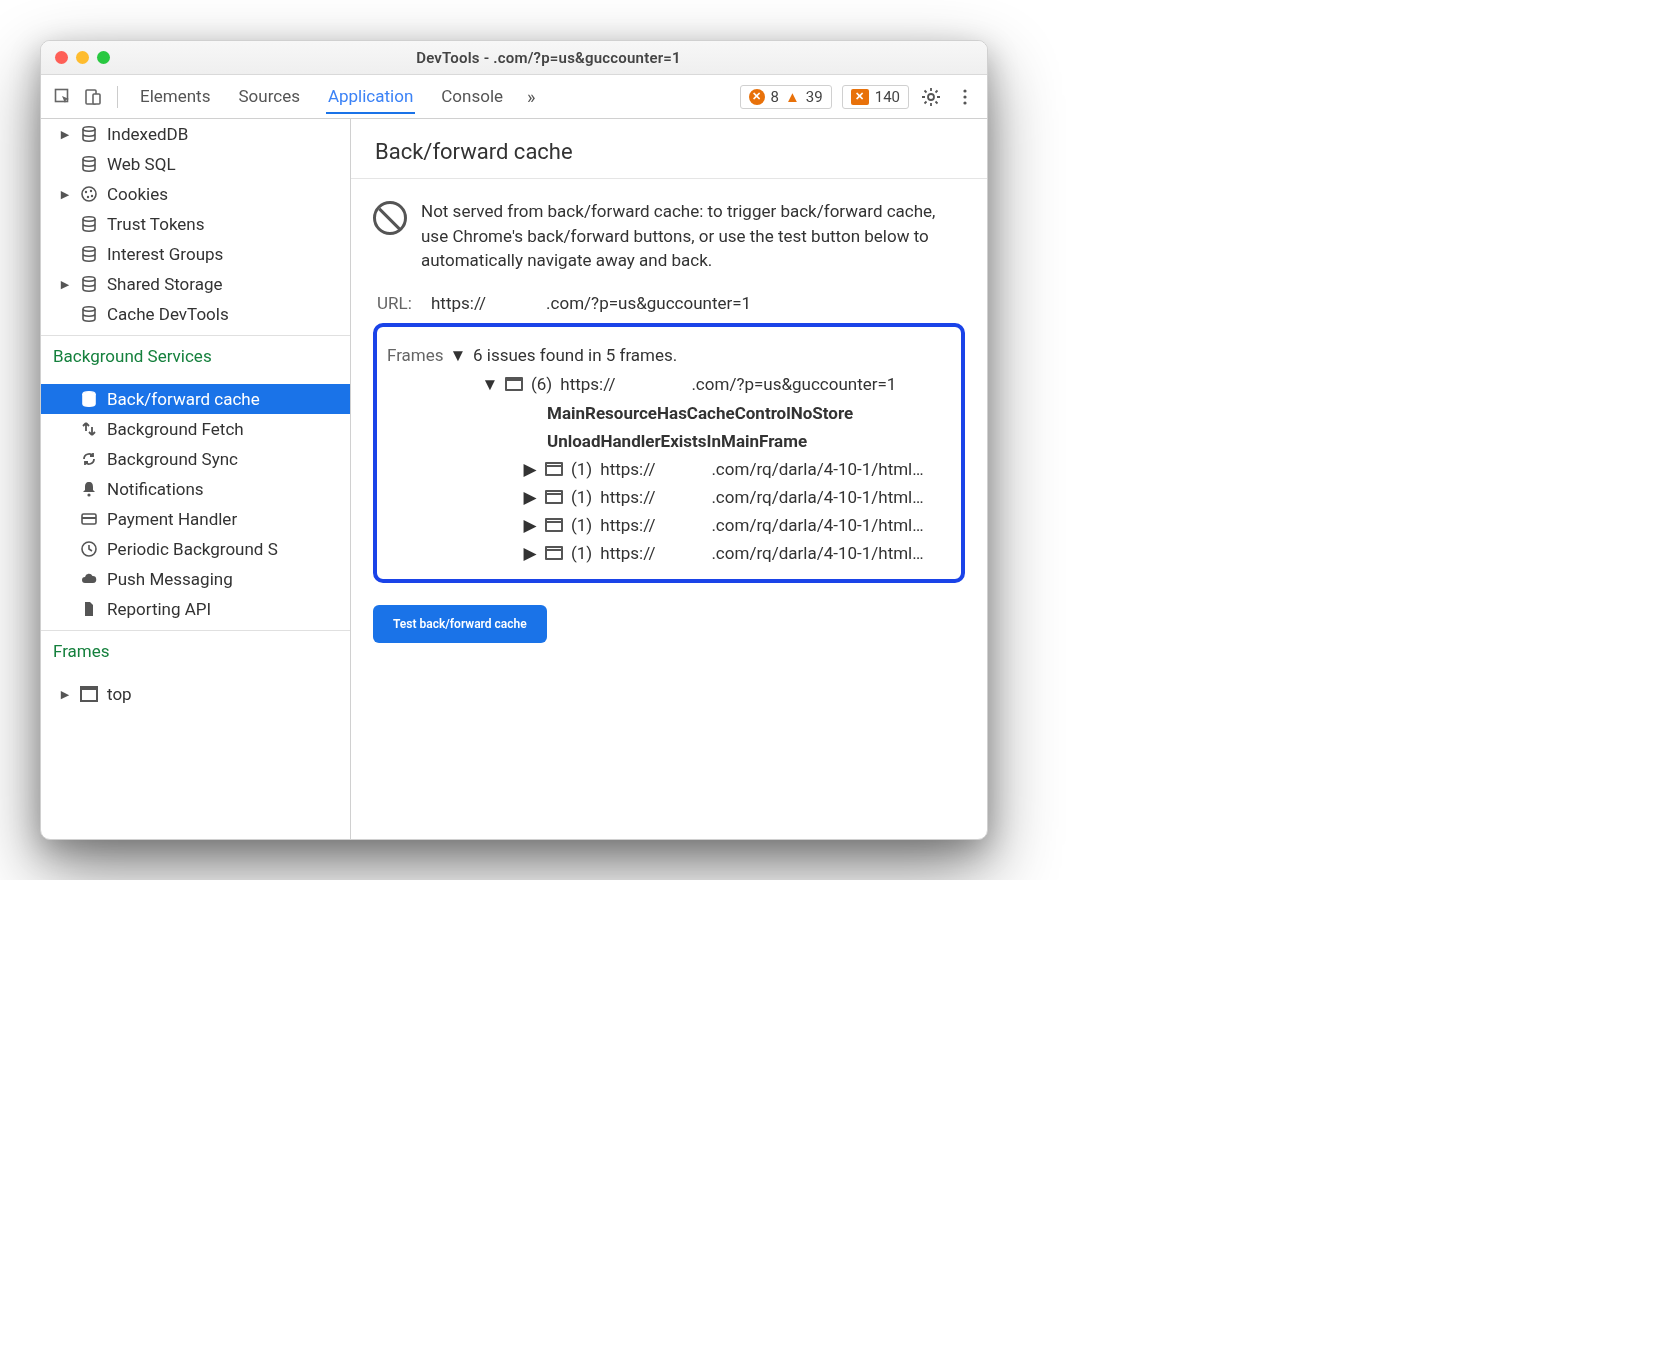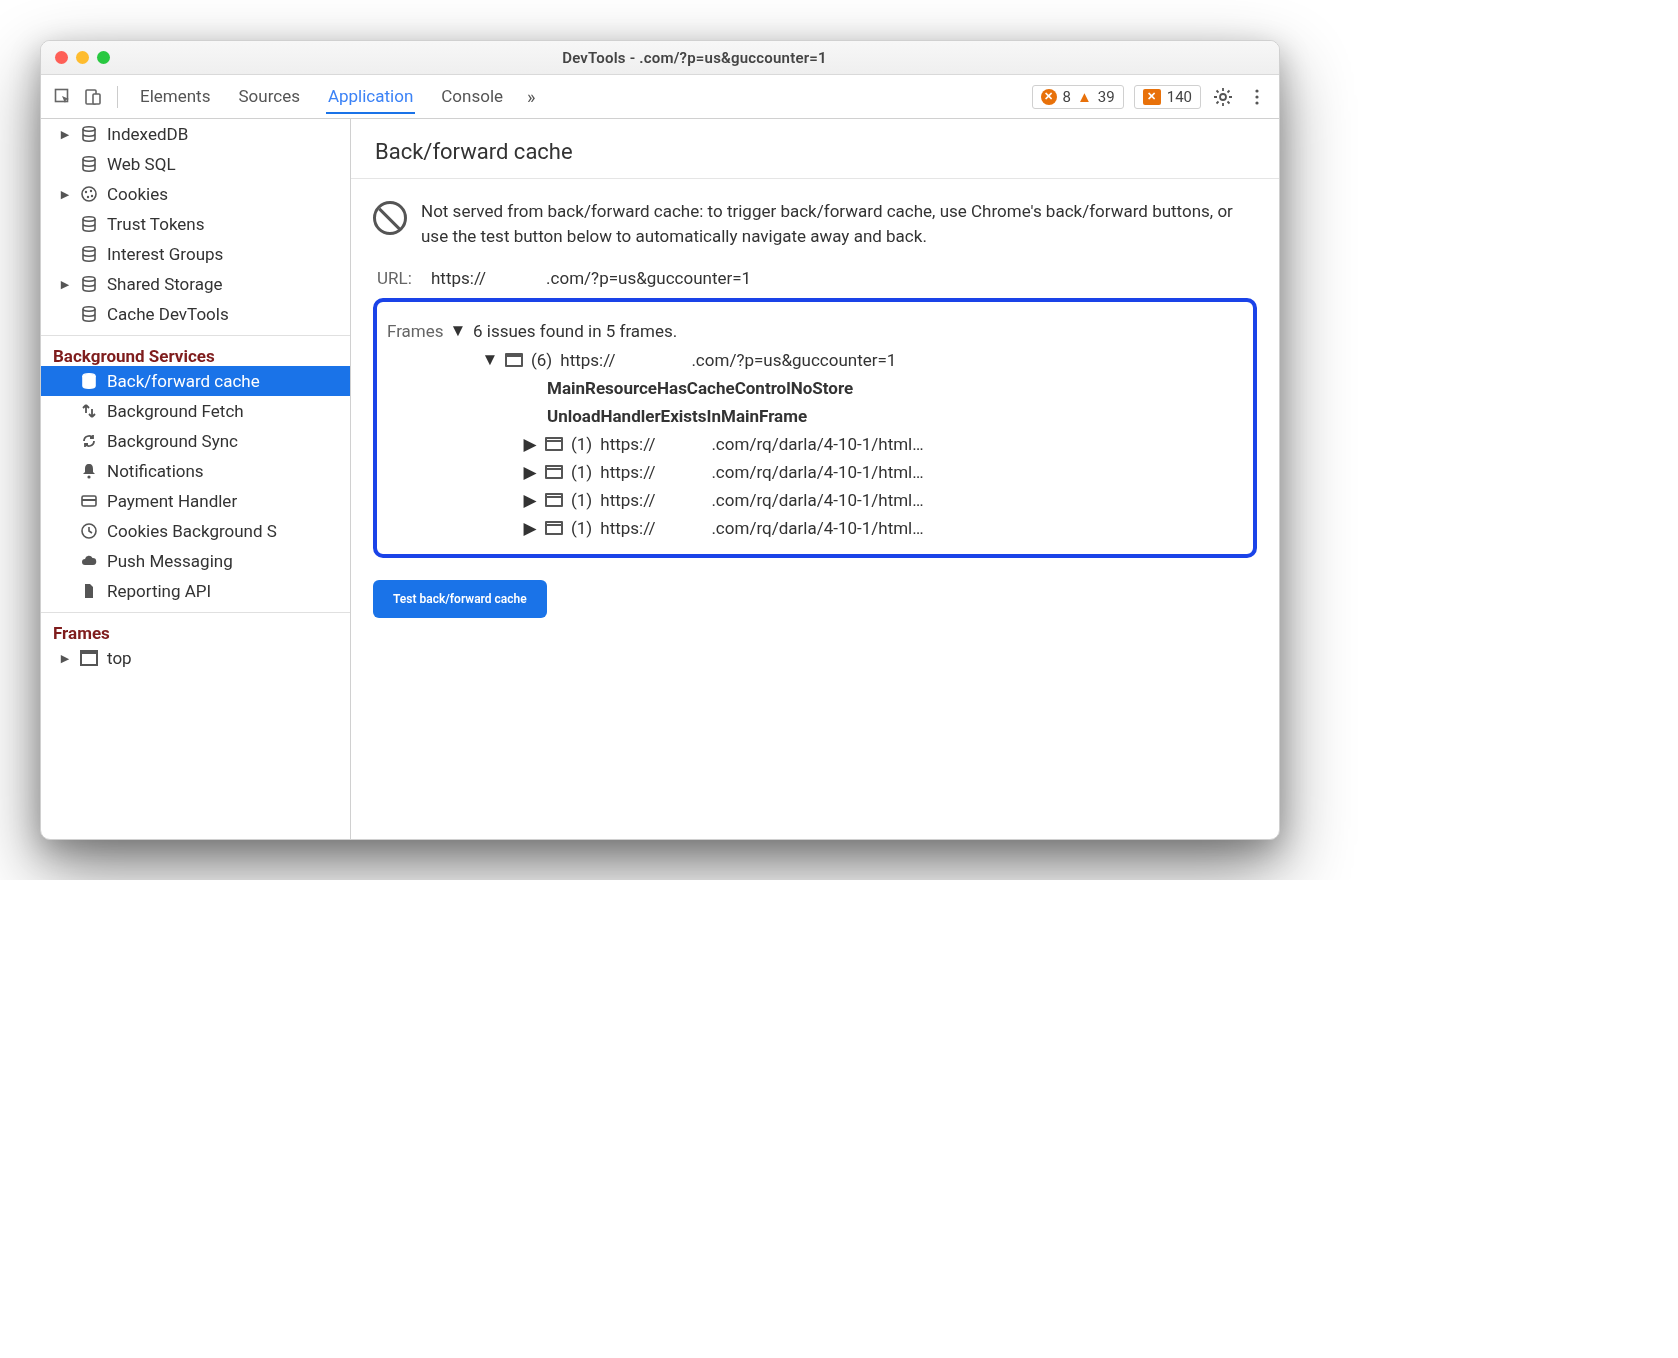--- a/index.html
+++ b/index.html
@@ -1,18 +1,18 @@
 <!DOCTYPE html>
 <html><head>
 <meta charset="utf-8">
 <style>
   * { box-sizing: border-box; margin: 0; padding: 0; font-family: -apple-system, BlinkMacSystemFont, "Segoe UI", Roboto, sans-serif; }
   body { background: #fff; padding: 40px; }
   .window {
-    width: 1240px;
+    width: 948px;
     border-radius: 10px;
     box-shadow: 0 30px 70px rgba(0,0,0,0.45), 0 10px 30px rgba(0,0,0,0.25);
     background: #fff;
     overflow: hidden;
     border: 1px solid #d0d0d0;
   }
   .titlebar {
     height: 34px;
     display: flex;
     align-items: center;
@@ -38,21 +38,21 @@
   .counter-box { border:1px solid #d0d0d0; border-radius:3px; padding:2px 8px; display:flex; align-items:center; gap:6px; font-size:15px; color:#444;}
   .err-circle{width:16px;height:16px;border-radius:50%;background:#e8710a;color:#fff;font-size:11px;display:flex;align-items:center;justify-content:center;font-weight:700;}
   .warn-tri{color:#e8710a;font-size:15px;}
   .issue-box{width:18px;height:16px;background:#e8710a;border-radius:2px;color:#fff;font-size:11px;display:flex;align-items:center;justify-content:center;font-weight:700;}
   .main { display:flex; height:720px;}
   .sidebar { width:310px; border-right:1px solid #d0d0d0; overflow:hidden; font-size:17px; color:#333;}
   .sb-item{ display:flex; align-items:center; padding:5px 10px 5px 18px; gap:8px; cursor:pointer; white-space:nowrap;}
   .sb-item .caret{width:12px;color:#555;font-size:11px;display:inline-flex;justify-content:center;}
   .sb-item.selected{background:#1a73e8;color:#fff;}
   .sb-item.selected .icon svg path, .sb-item.selected .icon svg rect, .sb-item.selected .icon svg ellipse { stroke:#fff; fill:#fff;}
-  .sb-section{ font-size:17px; color:#7f1d1d; padding:10px 12px 0; border-top:1px solid #e0e0e0; margin-top:6px;font-weight:bold;}
+  .sb-section{ font-size:17px; color:#15803d; padding:10px 12px 18px; border-top:1px solid #e0e0e0; margin-top:6px;}
   .icon{width:20px;height:20px;display:flex;align-items:center;justify-content:center;color:#555;}
   .content{ flex:1; display:flex; flex-direction:column; overflow:hidden;}
   .content-header{ padding:20px 24px 14px; font-size:22px; color:#333; border-bottom:1px solid #e5e5e5;}
   .content-body{ padding:20px 22px; font-size:17px; color:#333; overflow-y:auto;}
   .row{ display:flex; gap:14px; align-items:flex-start; margin-bottom:20px;}
   .block-icon{ width:34px;height:34px;border:3px solid #555;border-radius:50%;position:relative;flex:none;margin-top:2px;}
   .block-icon::after{content:"";position:absolute;width:30px;height:3px;background:#555;top:14px;left:-1px;transform:rotate(45deg);}
   .msg{ line-height:1.45; color:#333;}
   .urlrow{ display:flex; gap:10px; margin:16px 0 10px 4px;}
   .urlrow .lbl{color:#666;min-width:44px;}
@@ -266,21 +266,21 @@
     <span>Payment Handler</span>
           </div>
           <div class="sb-item">
             <span class="caret"></span>
     <span class="icon">
               <svg width="18" height="18" viewBox="0 0 18 18">
                 <circle cx="9" cy="9" r="7" fill="none" stroke="#555" stroke-width="1.6"></circle>
                 <path d="M9 5v4l3 2" fill="none" stroke="#555" stroke-width="1.6"></path>
               </svg>
             </span>
-    <span>Cookies Background S</span>
+    <span>Periodic Background S</span>
           </div>
           <div class="sb-item">
             <span class="caret"></span>
     <span class="icon">
               <svg width="18" height="18" viewBox="0 0 18 18">
                 <path d="M5 13a3 3 0 0 1 0-6 4 4 0 0 1 7.5-1A3 3 0 0 1 13 13Z" fill="#555"></path>
               </svg>
             </span>
     <span>Push Messaging</span>
           </div>

